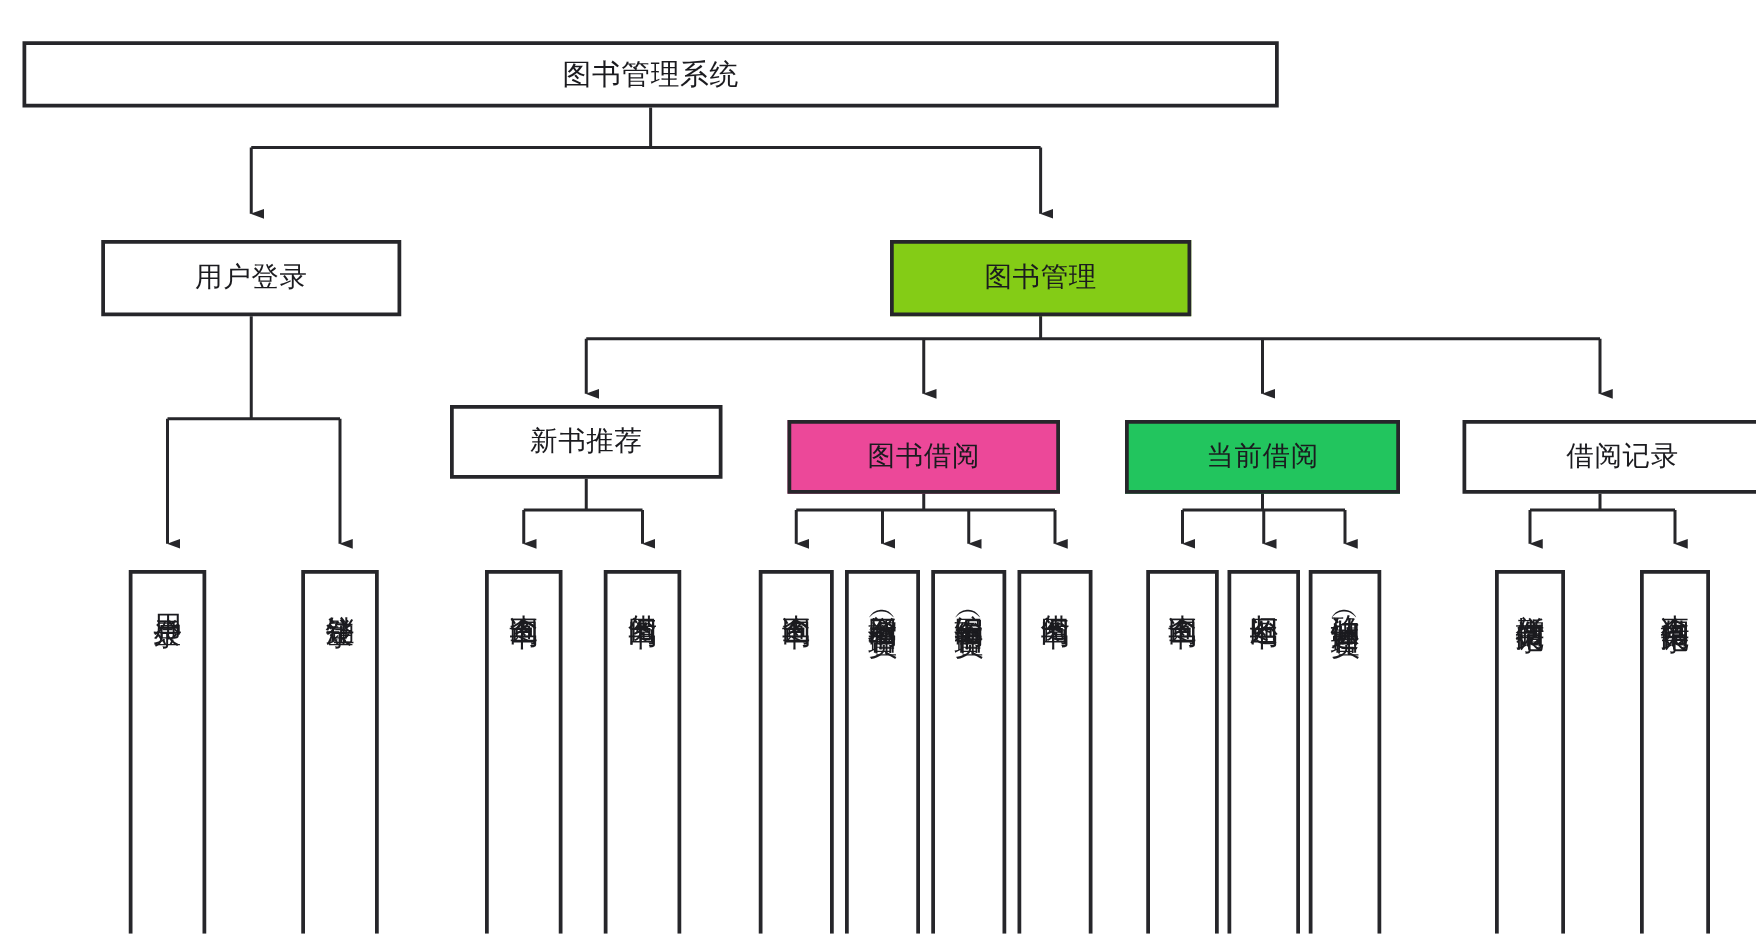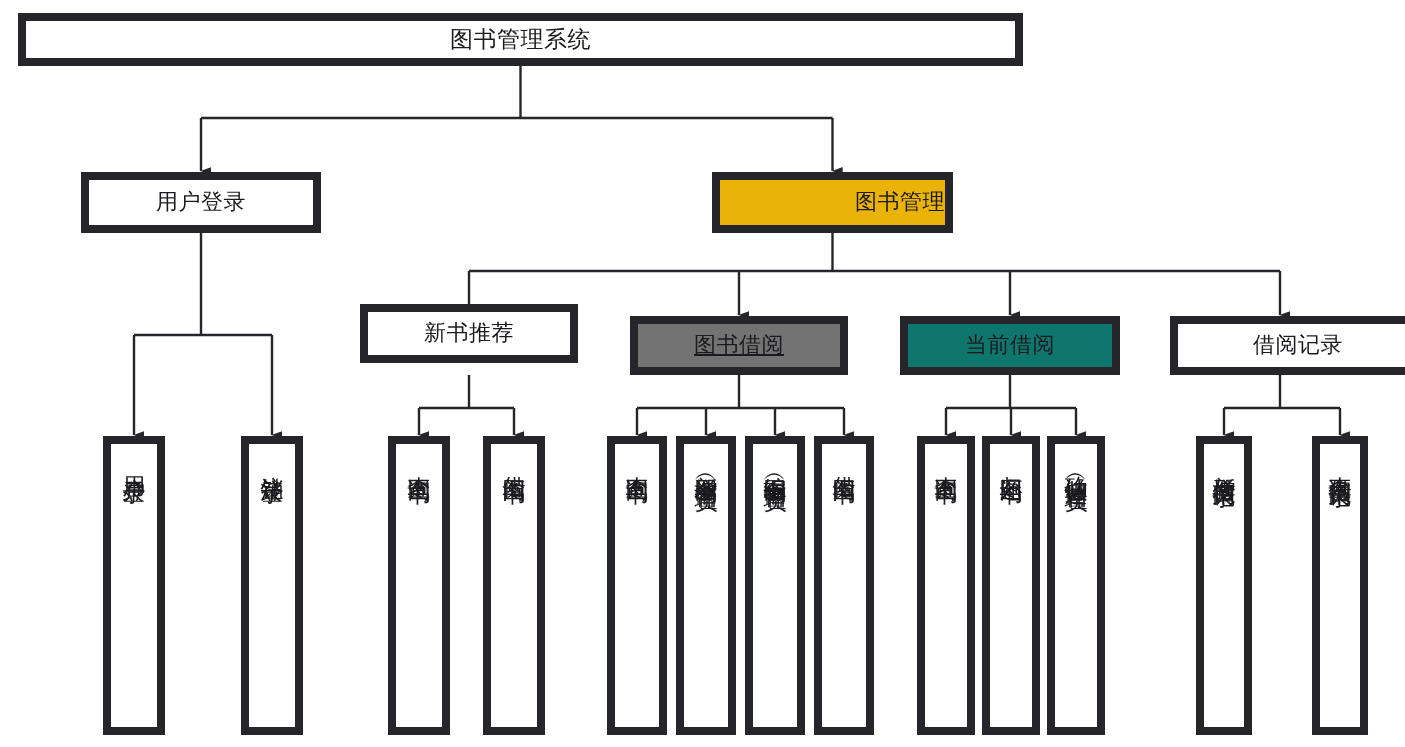--- a/index.html
+++ b/index.html
@@ -22,25 +22,26 @@
     position: absolute;
     left: 0;
     top: 0;
     width: 1405px;
     height: 747px;
   }
   .node {
     position: absolute;
     box-sizing: border-box;
     background: #ffffff;
-    border: 8px solid #a21caf;
+    border: 3px solid #a21caf;
     display: flex;
     align-items: center;
     justify-content: center;
     color: #1b1b1f;
+    margin-top: 20px;
   }
   .node .node-label {
     display: block;
     text-align: center;
     line-height: 1.12;
   }
   .node.horizontal .node-label {
     font-size: 22px;
     letter-spacing: 0.5px;
     white-space: nowrap;
@@ -114,30 +115,30 @@
         <line x1="1340" y1="408" x2="1340" y2="435" stroke="#26262a" stroke-width="2.4" marker-end="url(#arrowhead)"></line>
       </g>
   </svg>
   <div id="node-layer">
       <div class="node horizontal root" style="left: 18px; top: 13px; width: 1005px; height: 53px; border-color: rgb(38, 38, 42); background: rgb(255, 255, 255);">
         <span class="node-label">图书管理系统</span>
       </div>
       <div class="node horizontal" style="left: 81px; top: 172px; width: 240px; height: 61px; border-color: rgb(38, 38, 42); background: rgb(255, 255, 255);">
         <span class="node-label">用户登录</span>
       </div>
-      <div class="node horizontal" style="left: 712px; top: 172px; width: 241px; height: 61px; border-color: rgb(38, 38, 42); background: #eab308; justify-content: flex-end;">
+      <div class="node horizontal" style="left: 712px; top: 172px; width: 241px; height: 61px; border-color: rgb(38, 38, 42); background: #84cc16;">
         <span class="node-label">图书管理</span>
       </div>
       <div class="node horizontal" style="left: 360px; top: 304px; width: 218px; height: 59px; border-color: rgb(38, 38, 42); background: rgb(255, 255, 255);">
         <span class="node-label">新书推荐</span>
       </div>
-      <div class="node horizontal" style="left: 630px; top: 316px; width: 218px; height: 59px; border-color: rgb(38, 38, 42); background: #737373; text-decoration: underline;">
+      <div class="node horizontal" style="left: 630px; top: 316px; width: 218px; height: 59px; border-color: rgb(38, 38, 42); background: #ec4899;">
         <span class="node-label">图书借阅</span>
       </div>
-      <div class="node horizontal" style="left: 900px; top: 316px; width: 220px; height: 59px; border-color: rgb(38, 38, 42); background: #0f766e;">
+      <div class="node horizontal" style="left: 900px; top: 316px; width: 220px; height: 59px; border-color: rgb(38, 38, 42); background: #22c55e;">
         <span class="node-label">当前借阅</span>
       </div>
       <div class="node horizontal" style="left: 1170px; top: 316px; width: 256px; height: 59px; border-color: rgb(38, 38, 42); background: rgb(255, 255, 255);">
         <span class="node-label">借阅记录</span>
       </div>
       <div class="node vertical" style="left: 103px; top: 436px; width: 62px; height: 299px; border-color: rgb(38, 38, 42); background: rgb(255, 255, 255);">
         <span class="node-label">用户登录</span>
       </div>
       <div class="node vertical" style="left: 241px; top: 436px; width: 62px; height: 299px; border-color: rgb(38, 38, 42); background: rgb(255, 255, 255);">
         <span class="node-label">注销登录</span>

